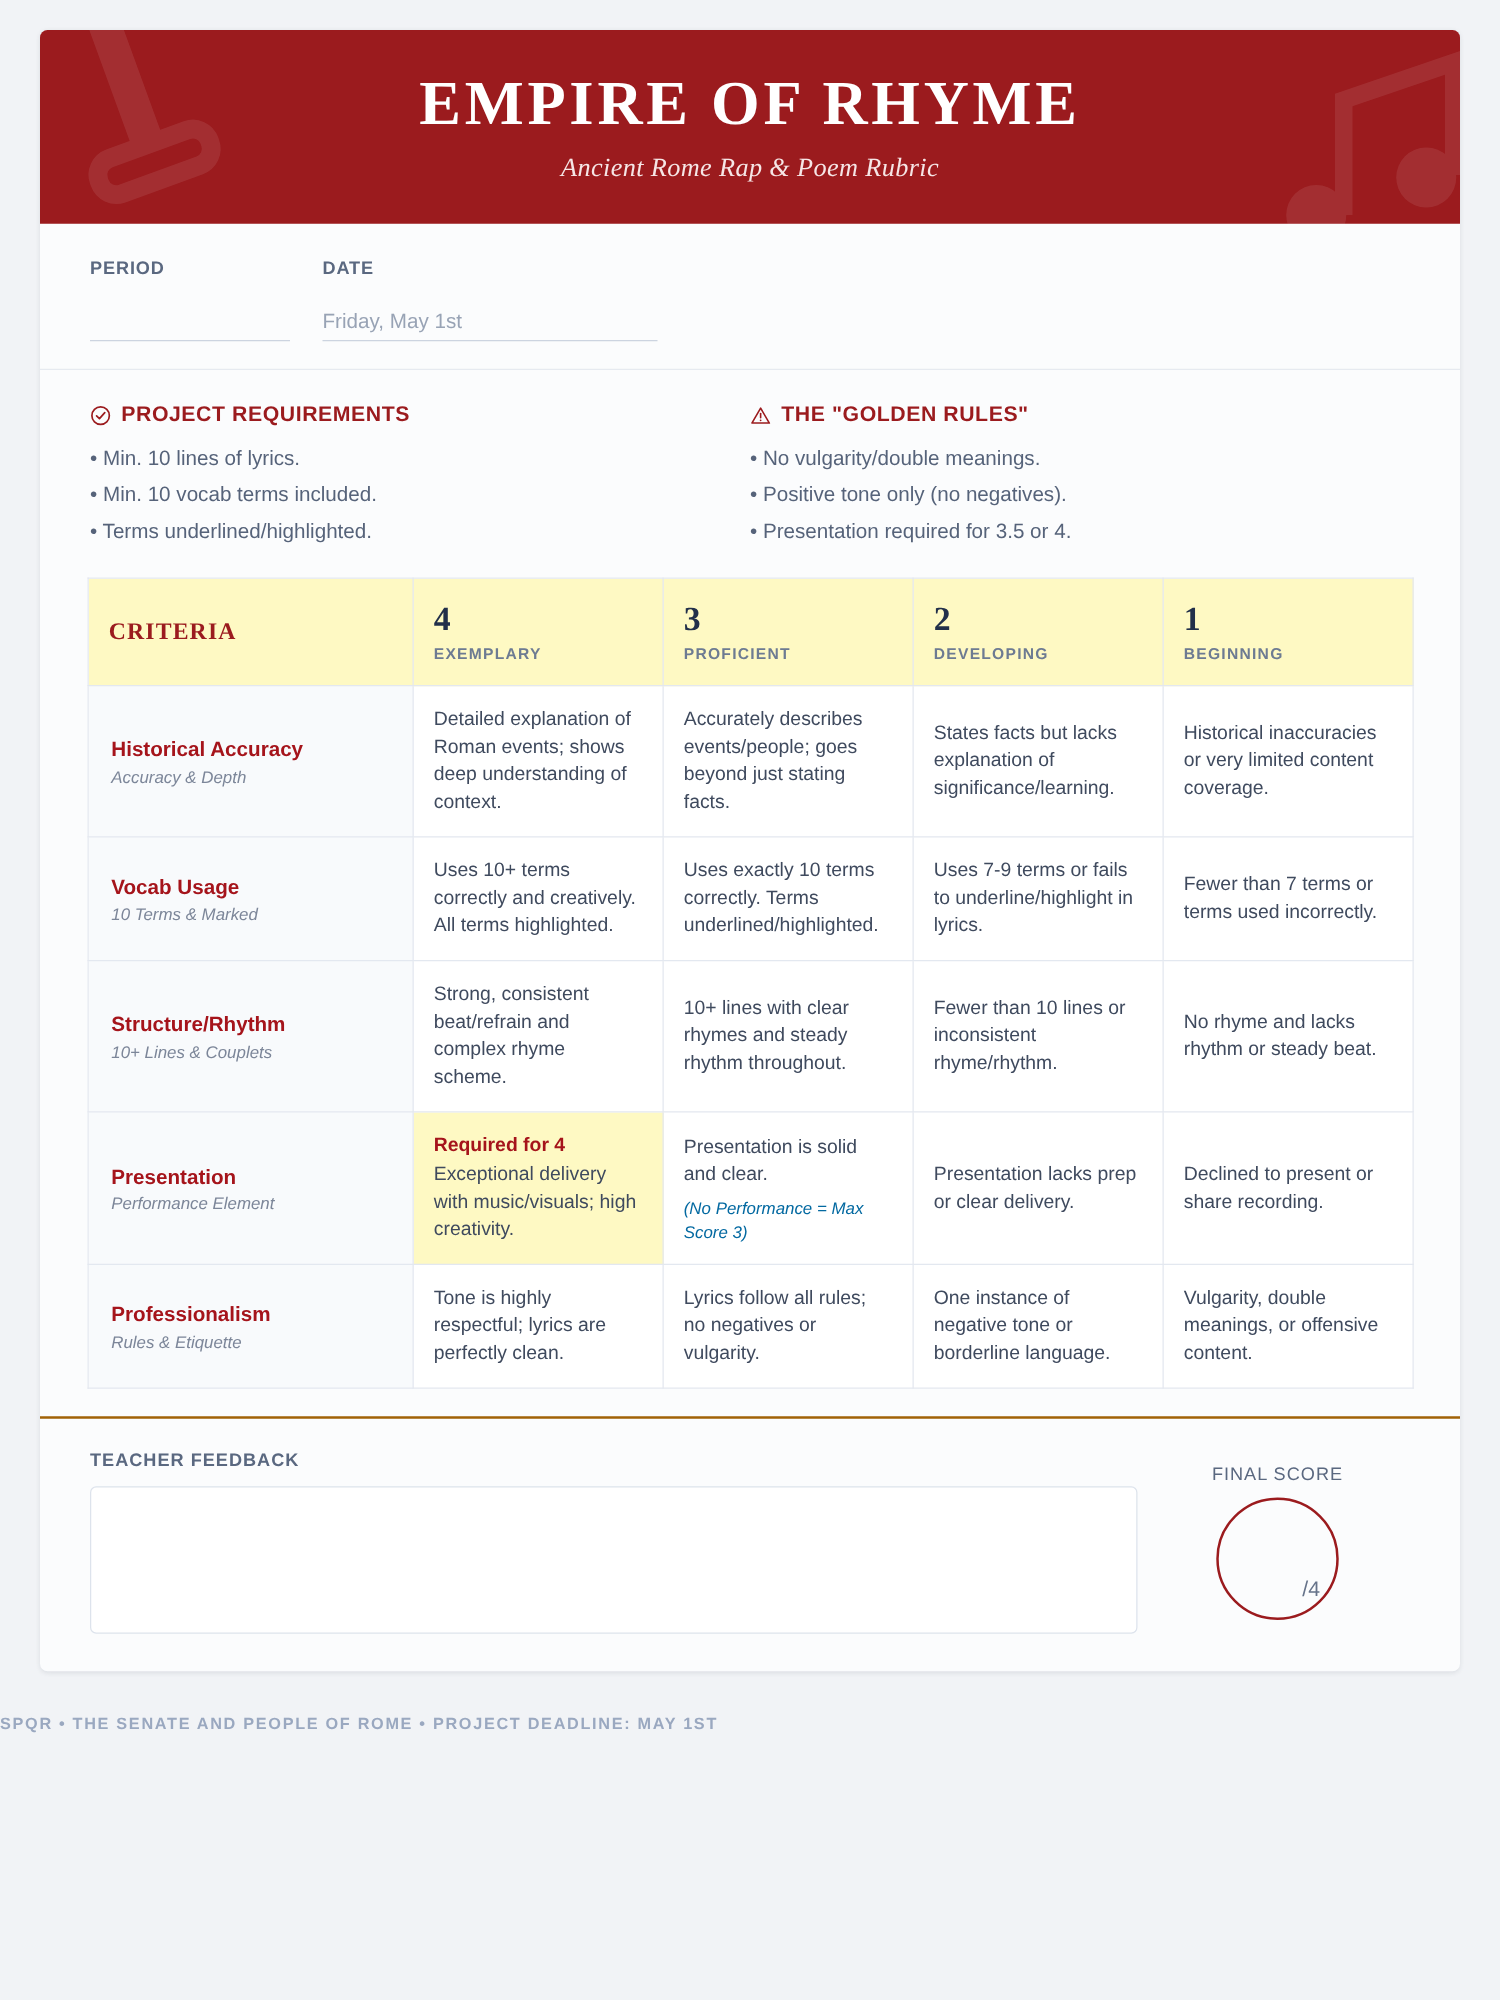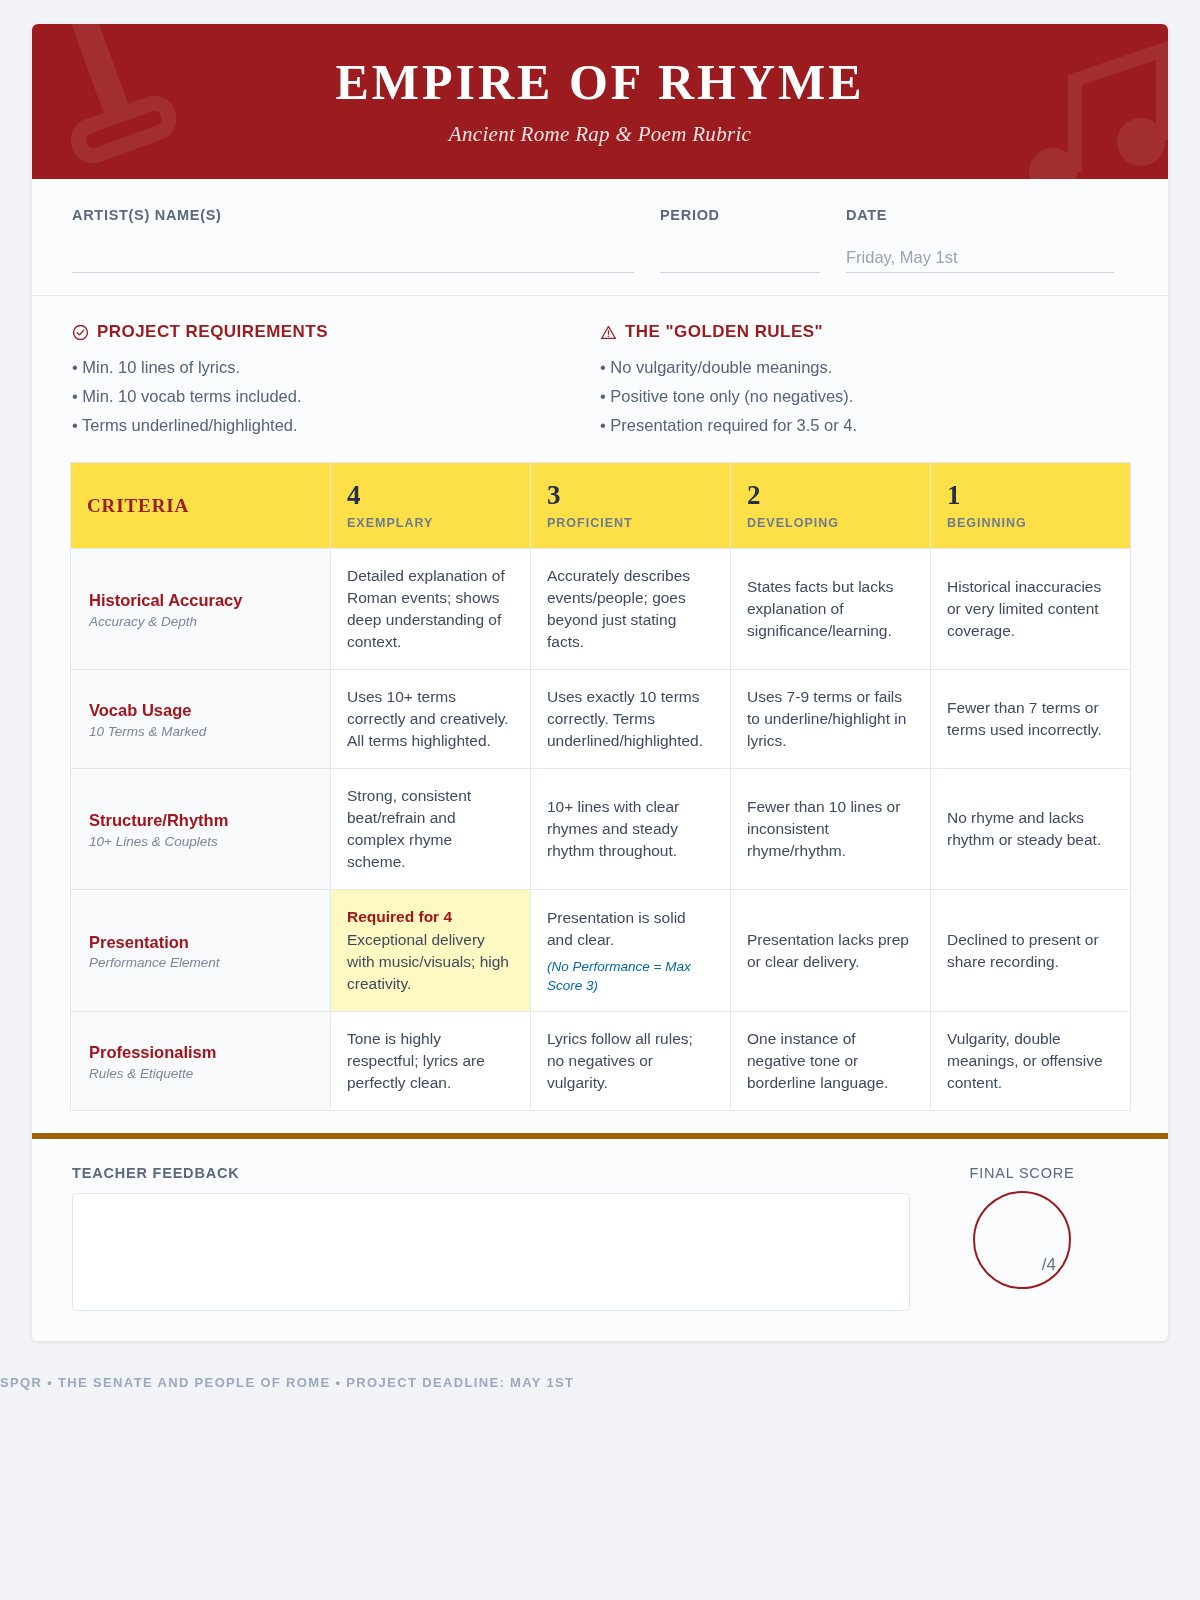--- a/index.html
+++ b/index.html
@@ -121,21 +121,21 @@
   }
   table.rubric th, table.rubric td {
     border: 1px solid #e3e8f0;
     vertical-align: middle;
     text-align: left;
   }
   col.c-crit { width: 260px; }
   col.c-lvl  { width: 200px; }
 
   thead th {
-    background: #fde047;
+    background: #fef9c3;
     padding: 18px 16px;
   }
   th.crit-head {
     font-family: "Liberation Serif", serif;
     font-weight: 700;
     font-size: 19px;
     letter-spacing: .9px;
     color: #9b1b1e;
     text-align: left;
   }
@@ -190,24 +190,24 @@
     margin-top: 6px;
     font-size: 13.5px;
     line-height: 19px;
     color: #0369a1;
     font-style: italic;
   }
 
   
   .feedback-section {
     display: flex;
-    align-items: flex-start;
+    align-items: center;
     gap: 30px;
     padding: 26px 40px 30px 40px;
-    border-top: 6px solid #a16207;
+    border-top: 2px solid #a16207;
     margin-top: 22px;
   }
   .fb-left { width: 838px; }
   .fb-label {
     font-size: 14.5px; font-weight: 700;
     letter-spacing: .8px; color: #5a6880;
     margin-bottom: 12px;
   }
   .fb-box {
     height: 118px;
@@ -264,24 +264,20 @@
         <path d="M62 150 V58 L150 28 V118"></path>
       </g>
       <circle cx="40" cy="150" r="24" fill="#ffffff"></circle>
       <circle cx="128" cy="120" r="24" fill="#ffffff"></circle>
     </svg>
     <div class="brand-title">EMPIRE OF RHYME</div>
     <div class="brand-sub">Ancient Rome Rap &amp; Poem Rubric</div>
   </div>
 
   <div class="meta-row">
-    <div class="field name">
-      <div class="field-label">ARTIST(S) NAME(S)</div>
-      <div class="field-line empty"></div>
-    </div>
     <div class="field period">
       <div class="field-label">PERIOD</div>
       <div class="field-line empty"></div>
     </div>
     <div class="field date">
       <div class="field-label">DATE</div>
       <div class="field-line">Friday, May 1st</div>
     </div>
   </div>
 

